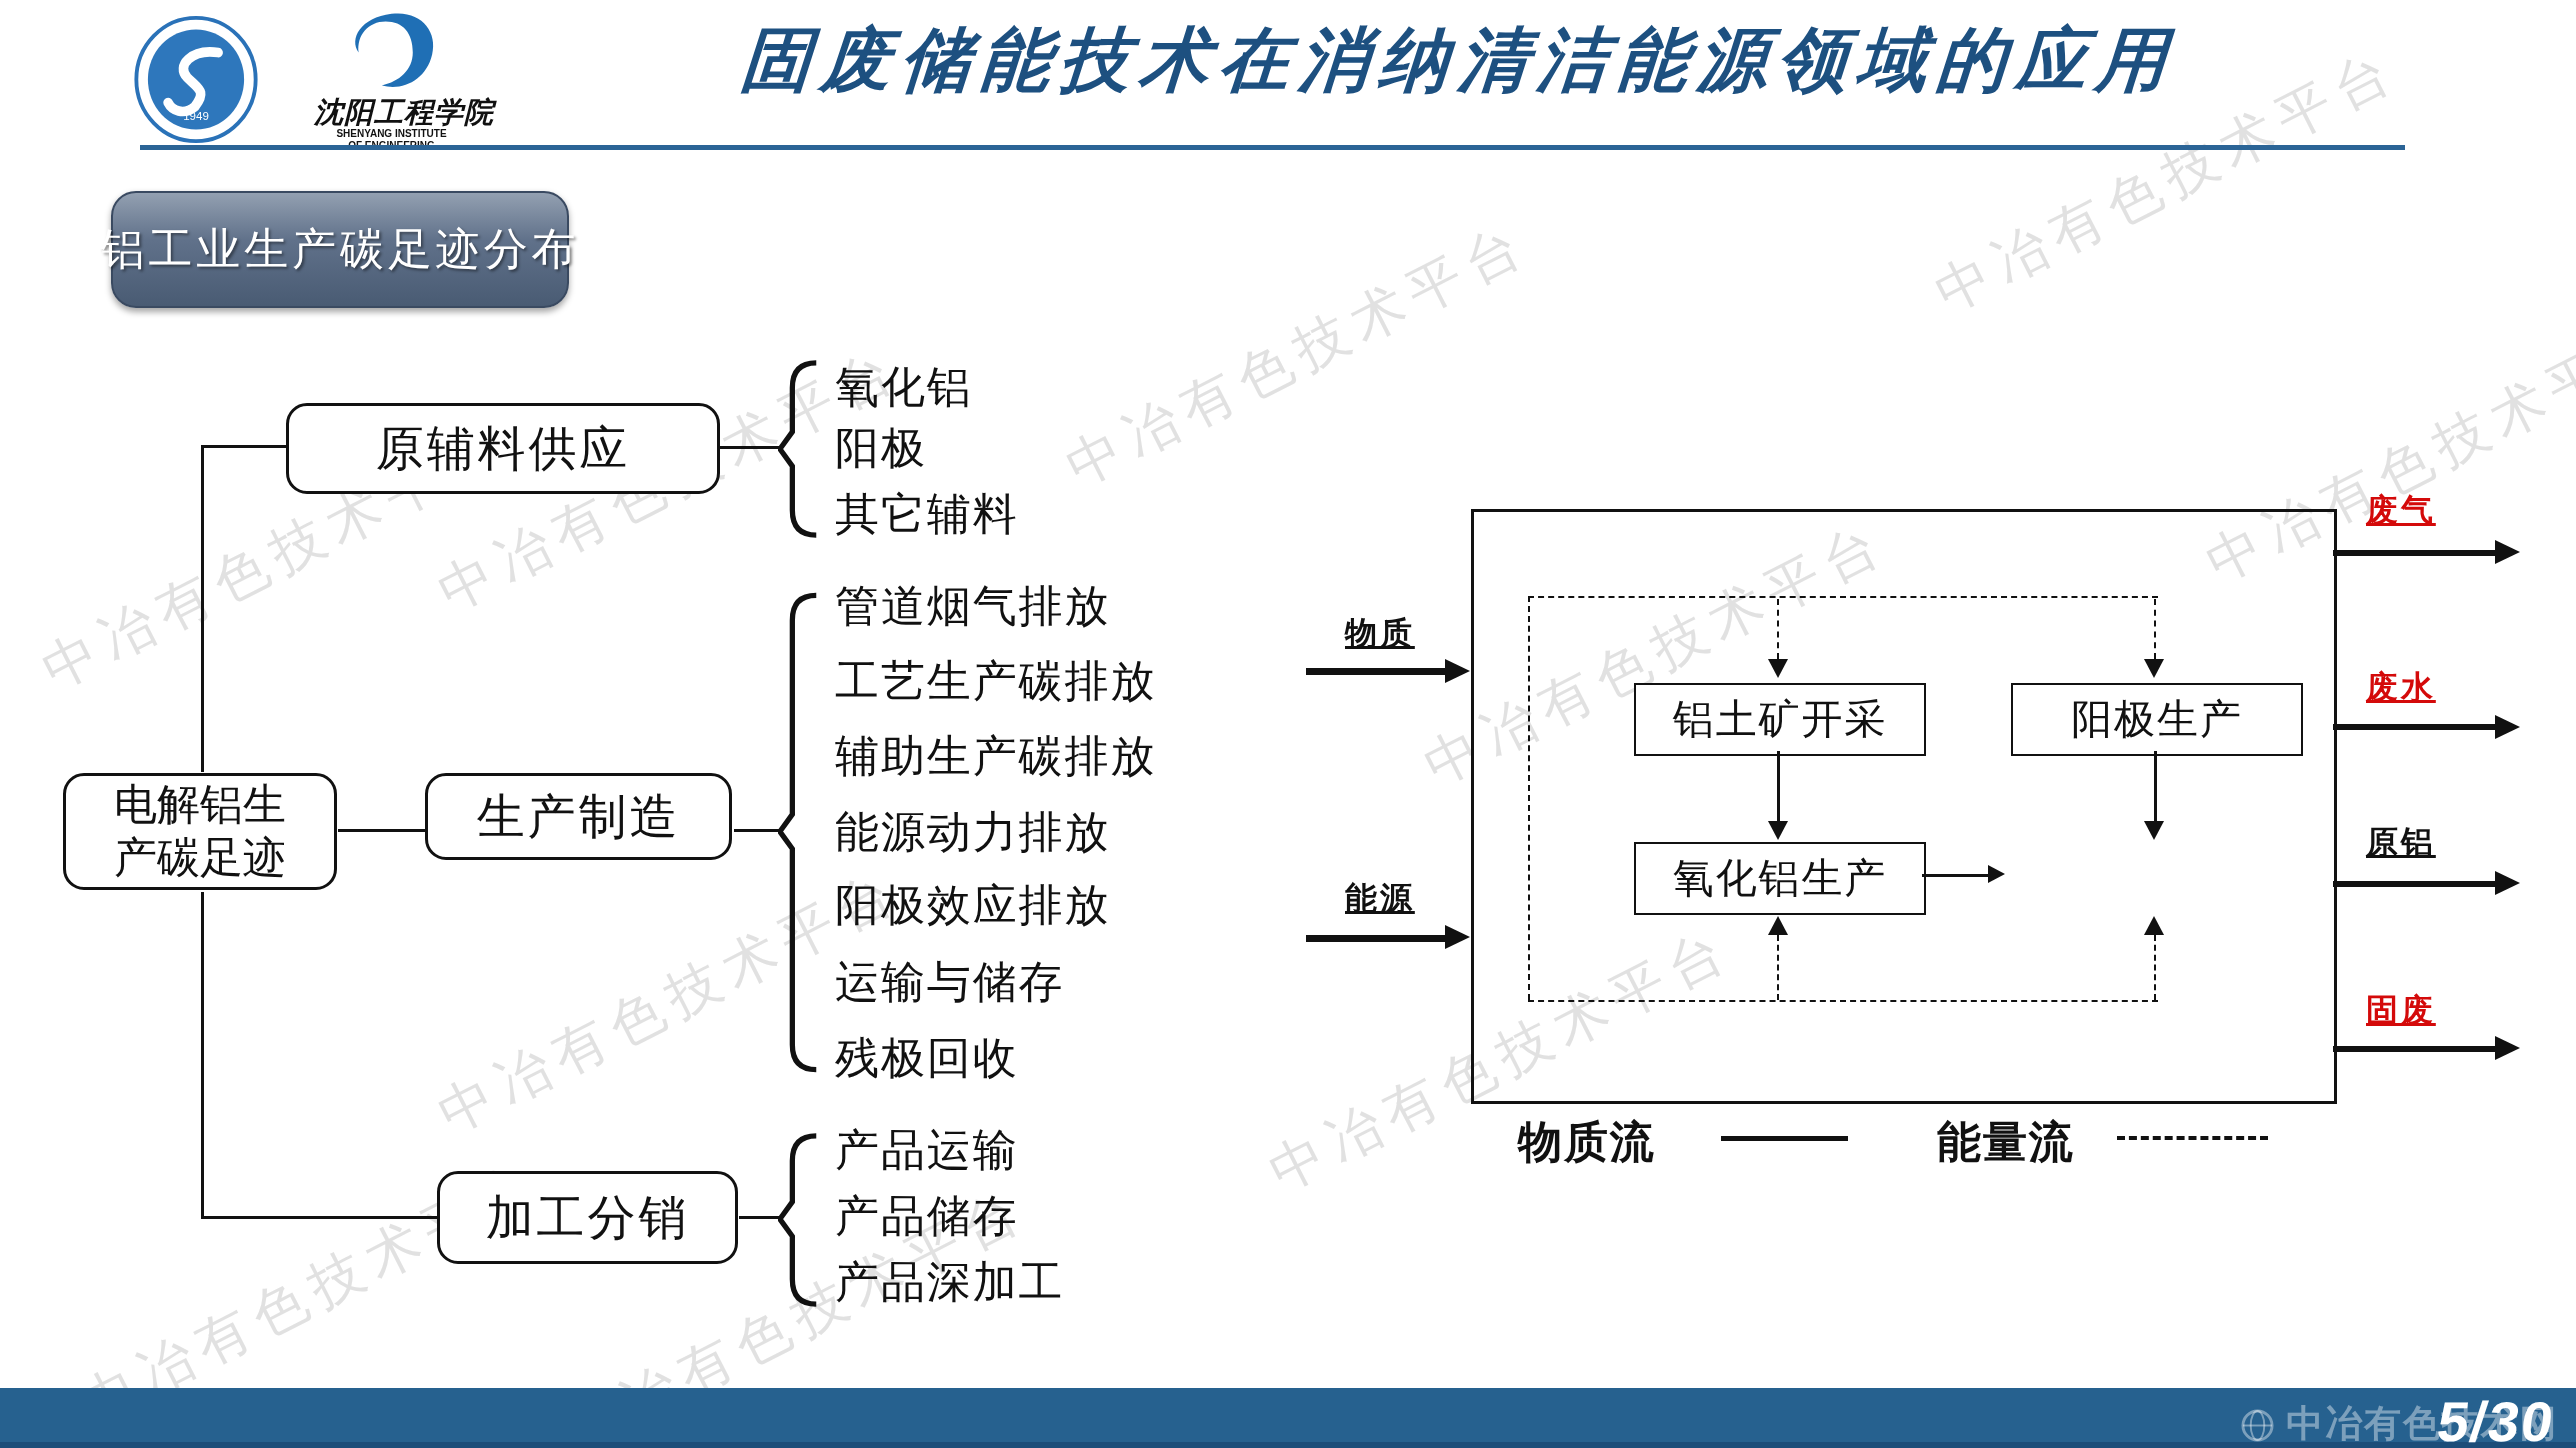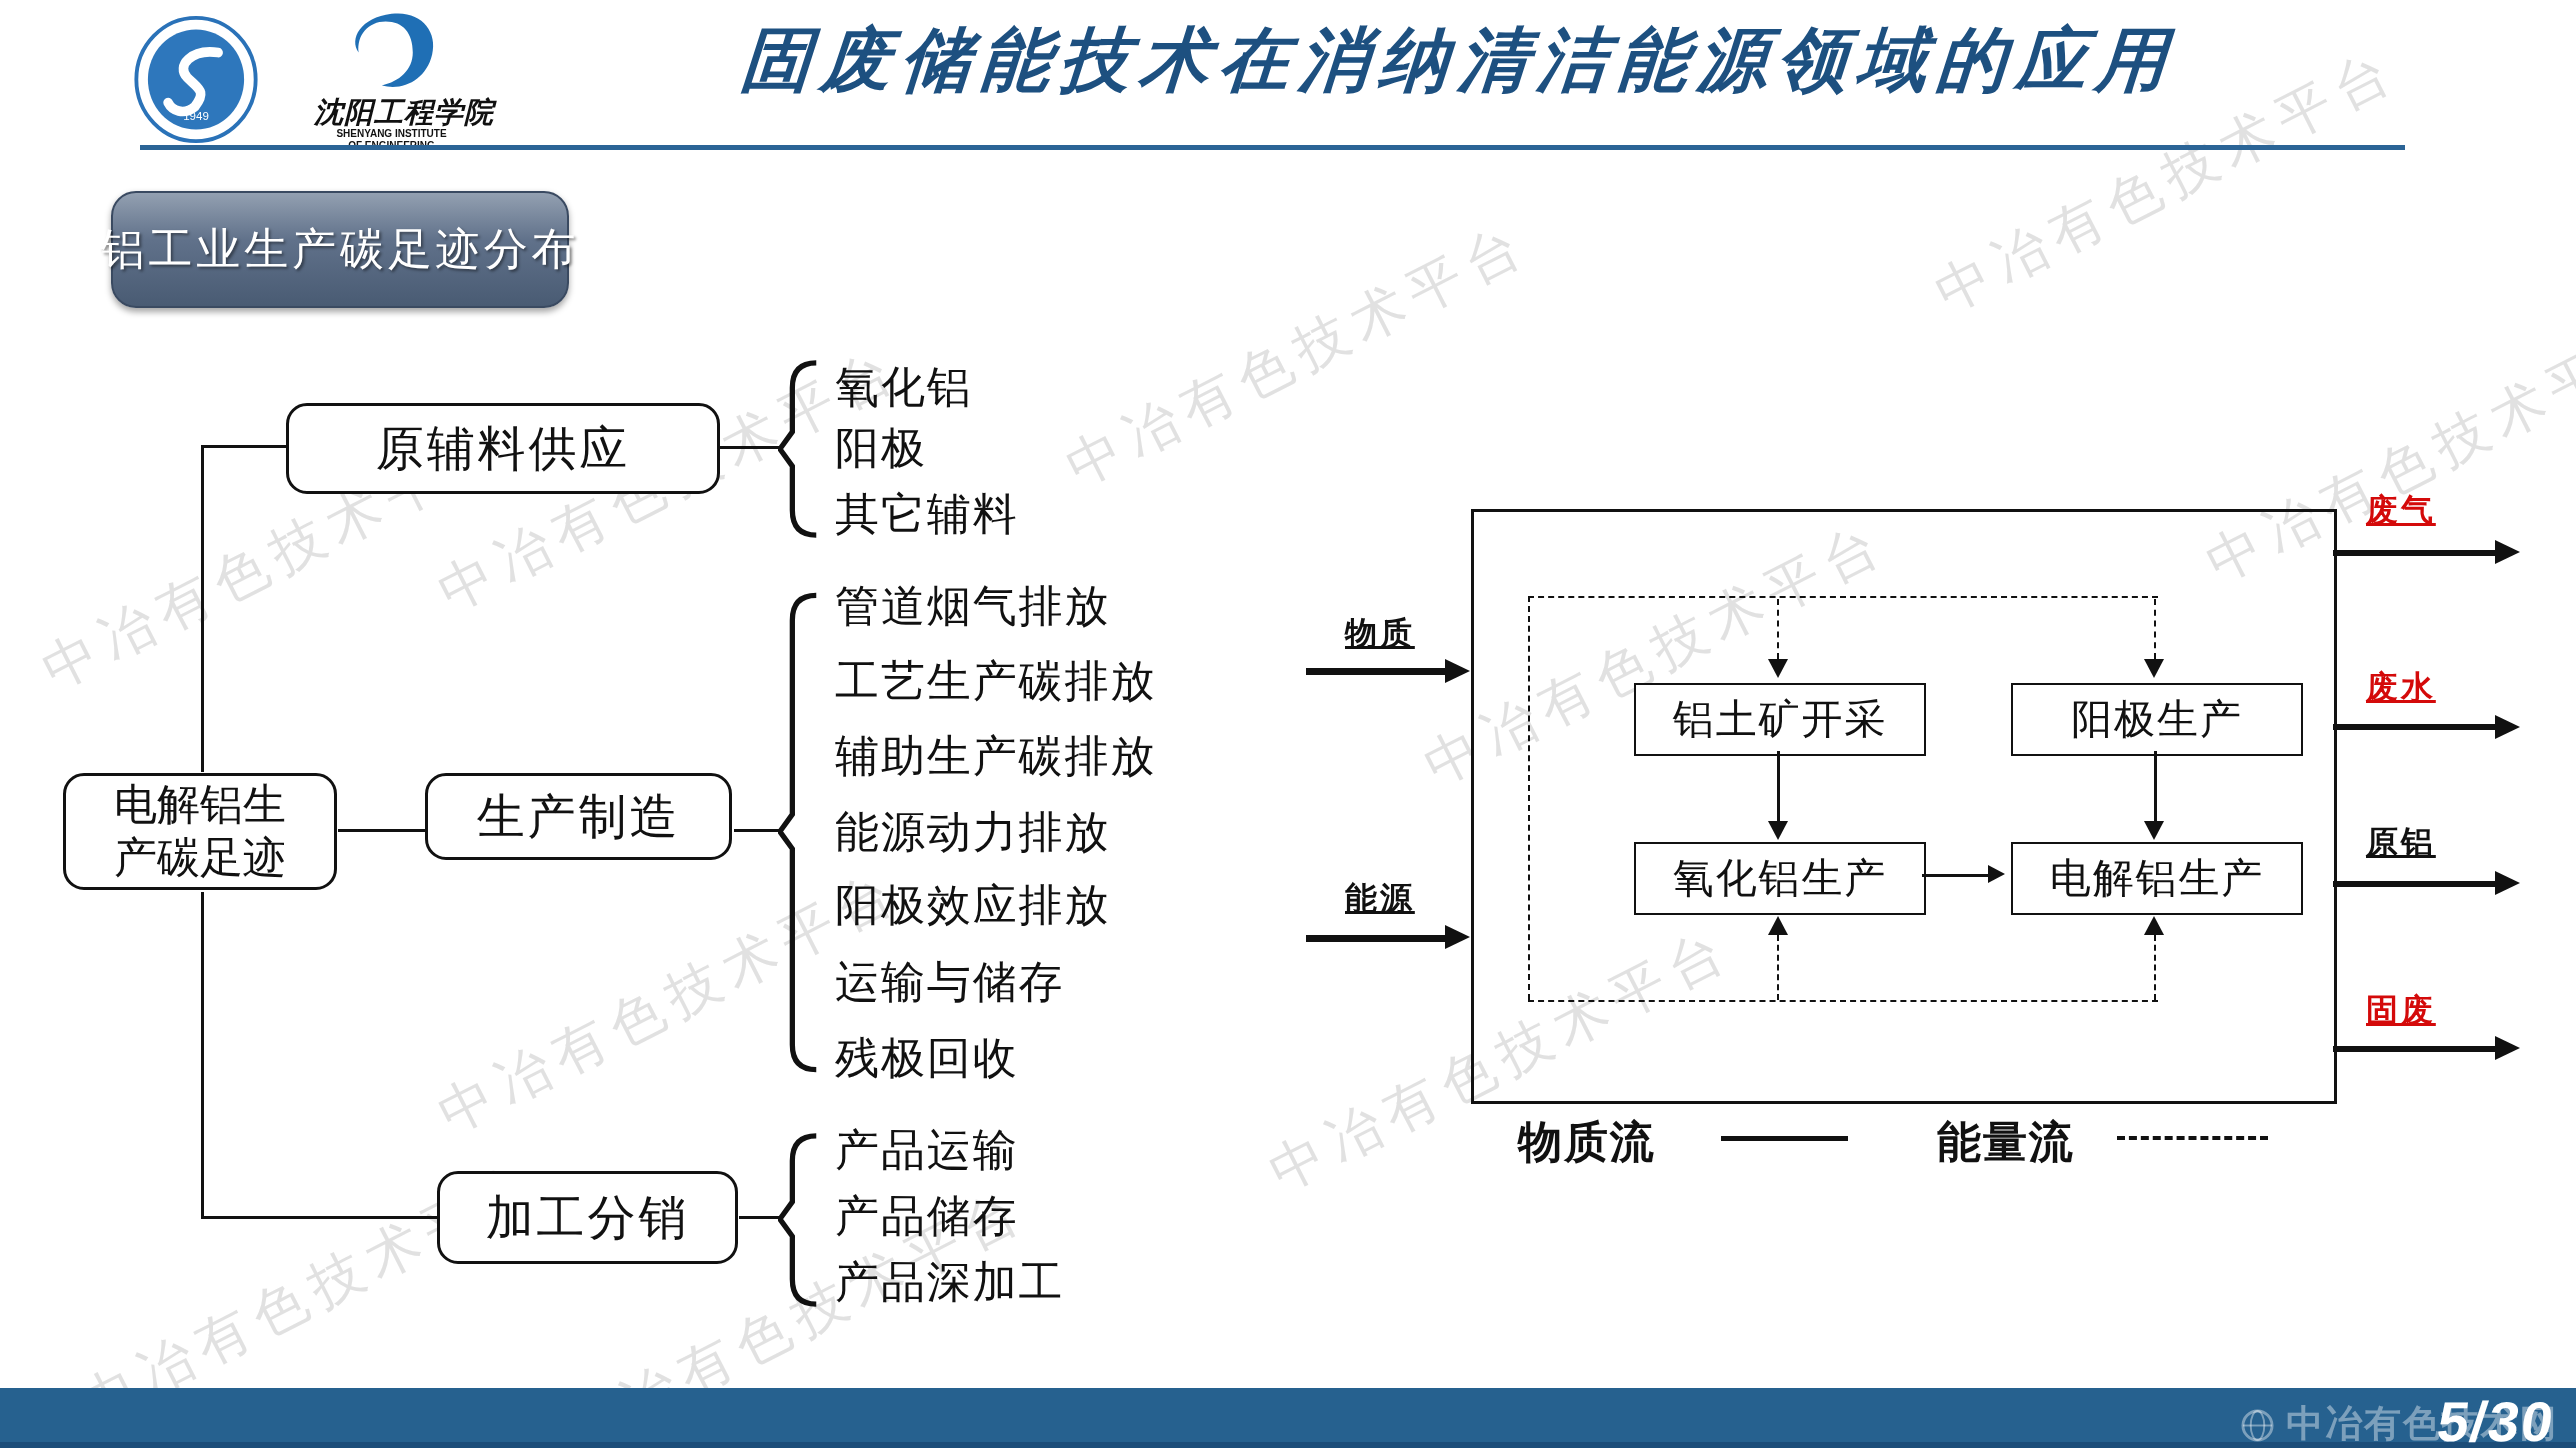--- a/index.html
+++ b/index.html
@@ -147,21 +147,20 @@
   <div class="vdash" style="left:2154px;top:599px;height:60px;"></div>
   <div class="ah-d" style="left:2144px;top:659px;"></div>
   <div class="vdash" style="left:1777px;top:935px;height:65px;"></div>
   <div class="ah-u" style="left:1768px;top:916px;"></div>
   <div class="vdash" style="left:2154px;top:935px;height:65px;"></div>
   <div class="ah-u" style="left:2144px;top:916px;"></div>
 
   <div class="pbox" style="left:1634px;top:683px;width:288px;height:69px;">铝土矿开采</div>
   <div class="pbox" style="left:1634px;top:842px;width:288px;height:69px;">氧化铝生产</div>
   <div class="pbox" style="left:2011px;top:683px;width:288px;height:69px;">阳极生产</div>
-  <div class="pbox" style="left:2011px;top:842px;width:288px;height:69px;">电解铝生产</div>
 
   <div class="vline" style="left:1777px;top:751px;height:71px;"></div>
   <div class="ah-d" style="left:1768px;top:821px;"></div>
   <div class="vline" style="left:2154px;top:751px;height:71px;"></div>
   <div class="ah-d" style="left:2144px;top:821px;"></div>
   <div class="hline" style="left:1922px;top:874px;width:66px;"></div>
   <div class="ah-r-sm" style="left:1988px;top:865px;"></div>
 
   <div class="iolabel" style="left:1345px;top:612px;">物质</div>
   <div class="hline" style="left:1306px;top:668px;width:141px;height:6.8px;"></div>

